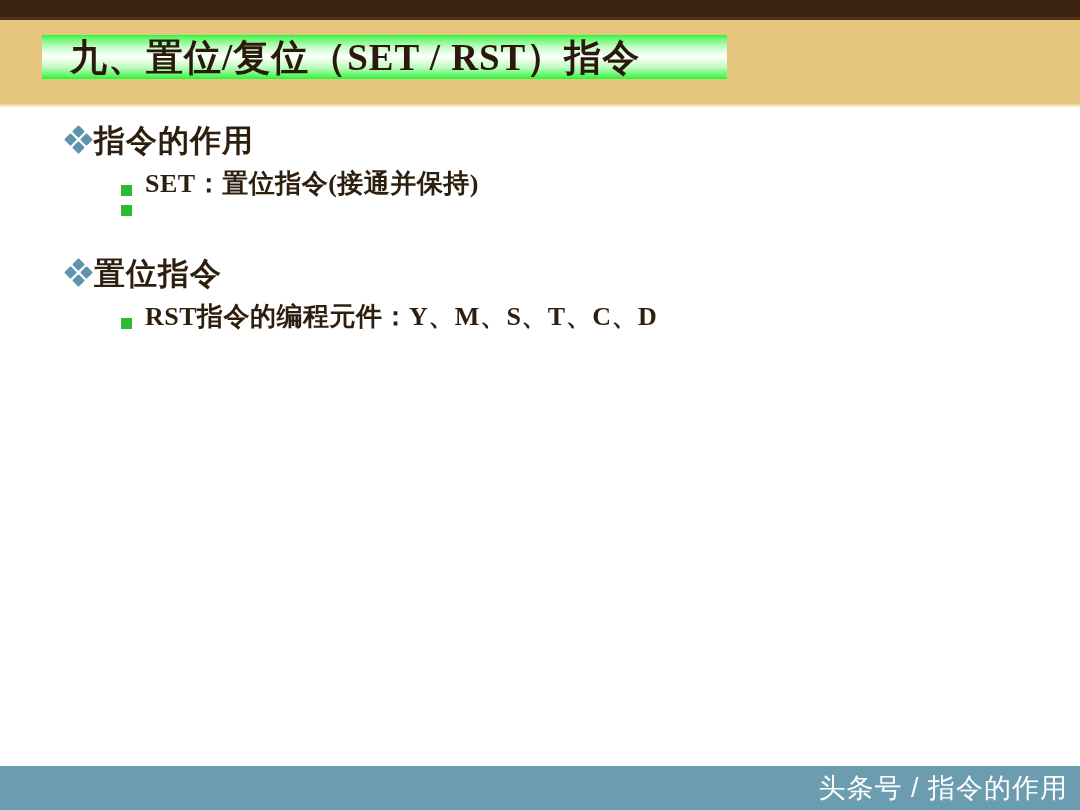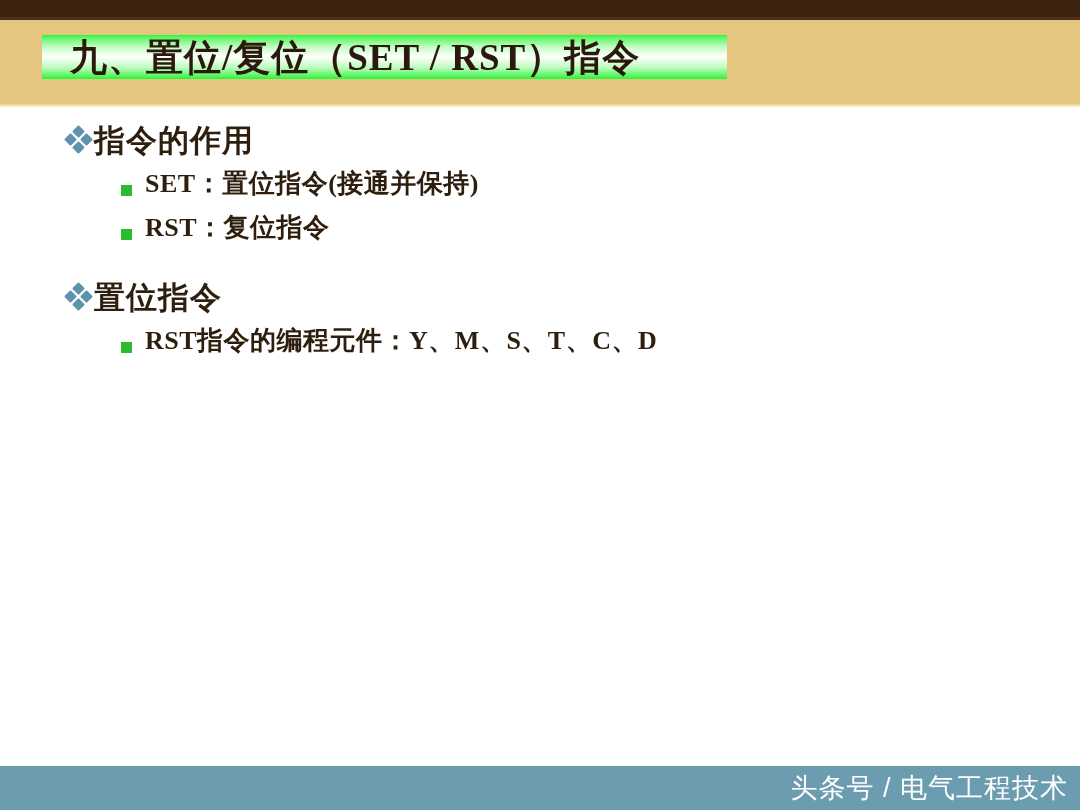--- a/index.html
+++ b/index.html
@@ -193,21 +193,20 @@
           <i class="d-bottom"></i>
       </span>
       <span class="level1-text">指令的作用</span>
     </div>
     <div class="level2">
       <span class="square-bullet"></span>
       <span class="level2-text">SET：置位指令(接通并保持)</span>
     </div>
     <div class="level2">
       <span class="square-bullet"></span>
-      <span class="level2-text">RST：复位指令</span>
     </div>
   </div>
 
   <div class="gap-between-groups"></div>
 
   <div class="group">
     <div class="level1">
       <span class="diamond-bullet">
         <i class="d-top"></i>
           <i class="d-left"></i>
@@ -218,14 +217,14 @@
     </div>
     <div class="level2">
       <span class="square-bullet"></span>
       <span class="level2-text">RST指令的编程元件：Y、M、S、T、C、D</span>
     </div>
   </div>
 
 </div>
 
 <div id="footer-bar">
-  <span id="footer-text">头条号 / 电气工程技术</span>
+  <span id="footer-text">头条号 / 指令的作用</span>
 </div>
 
 </body></html>

